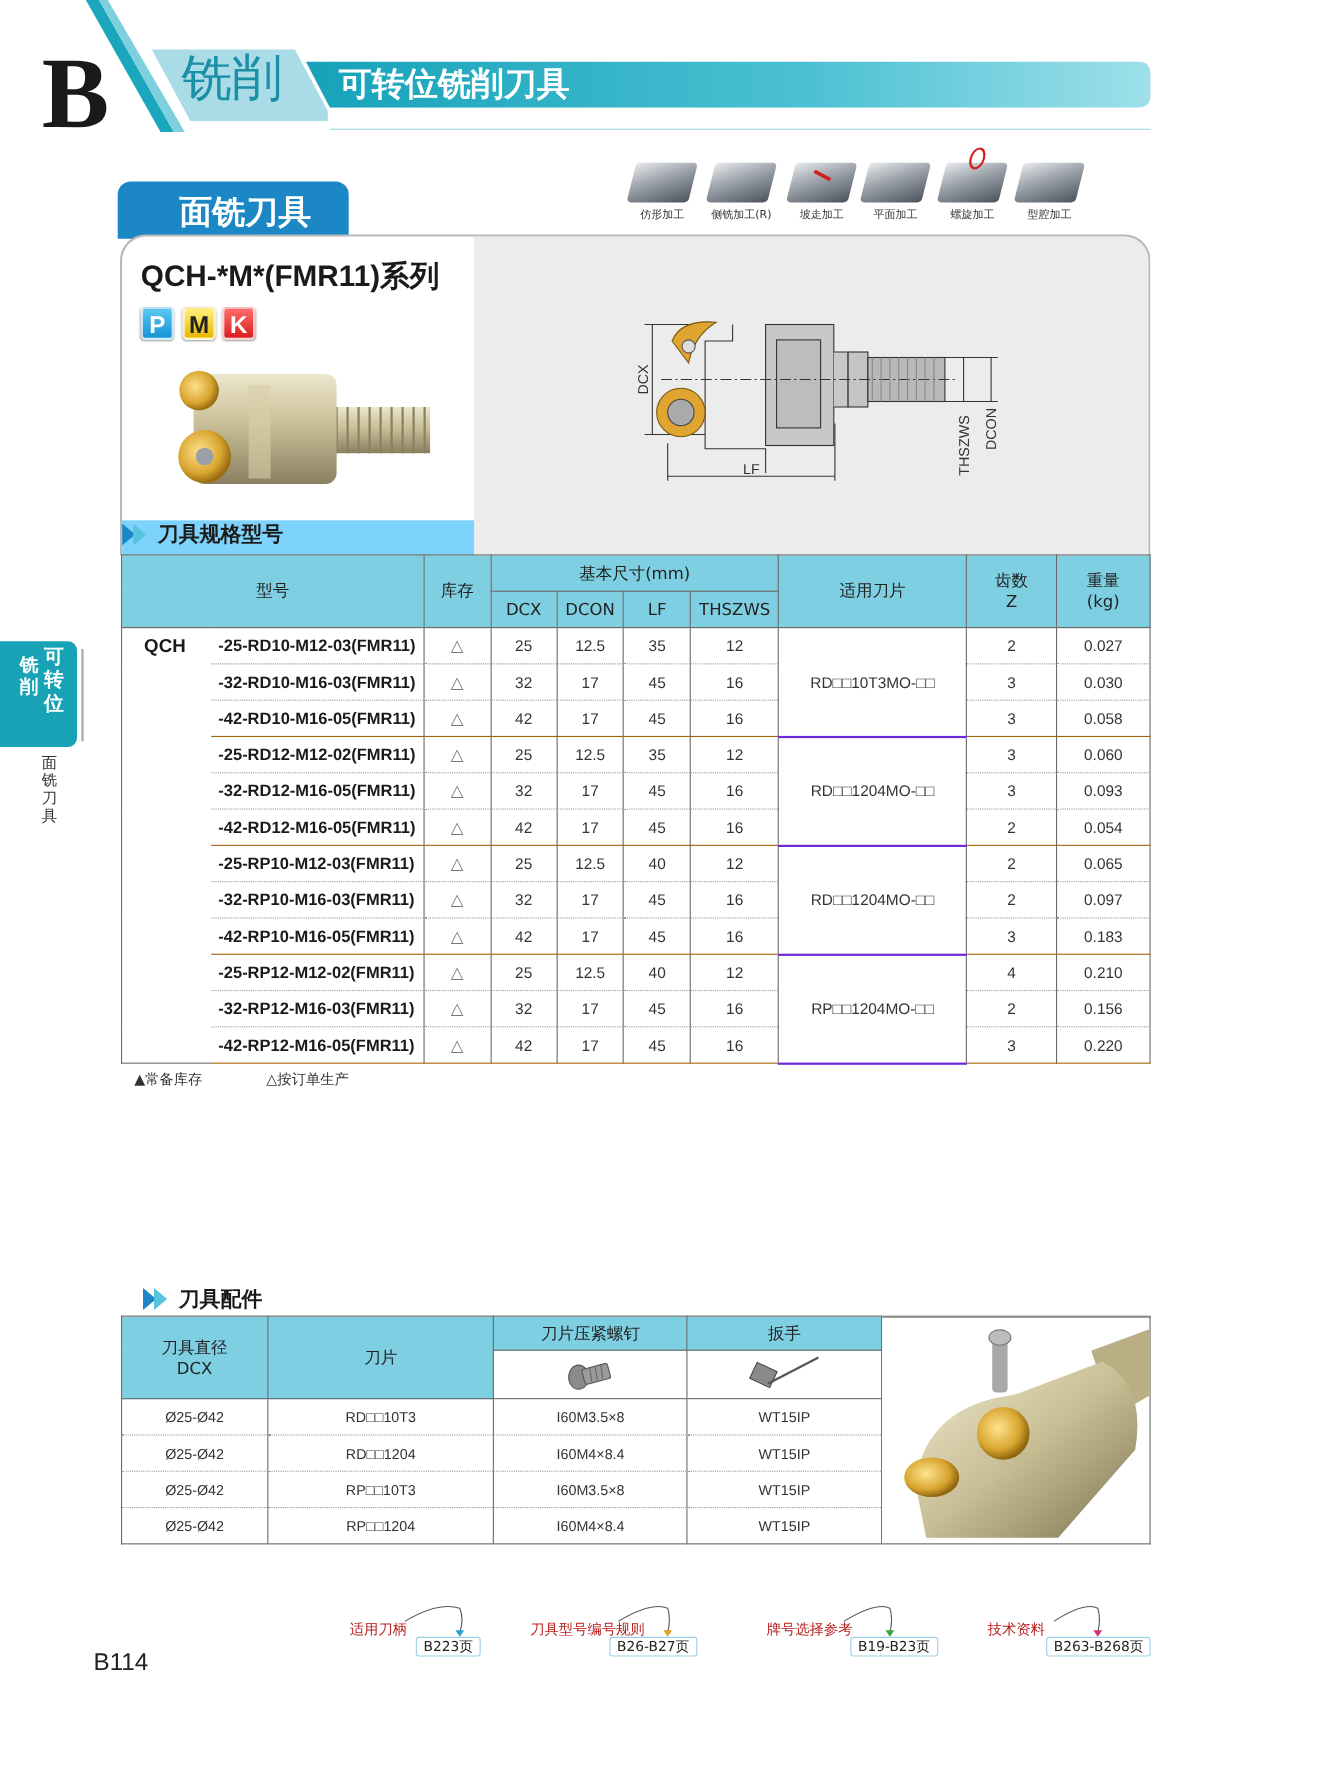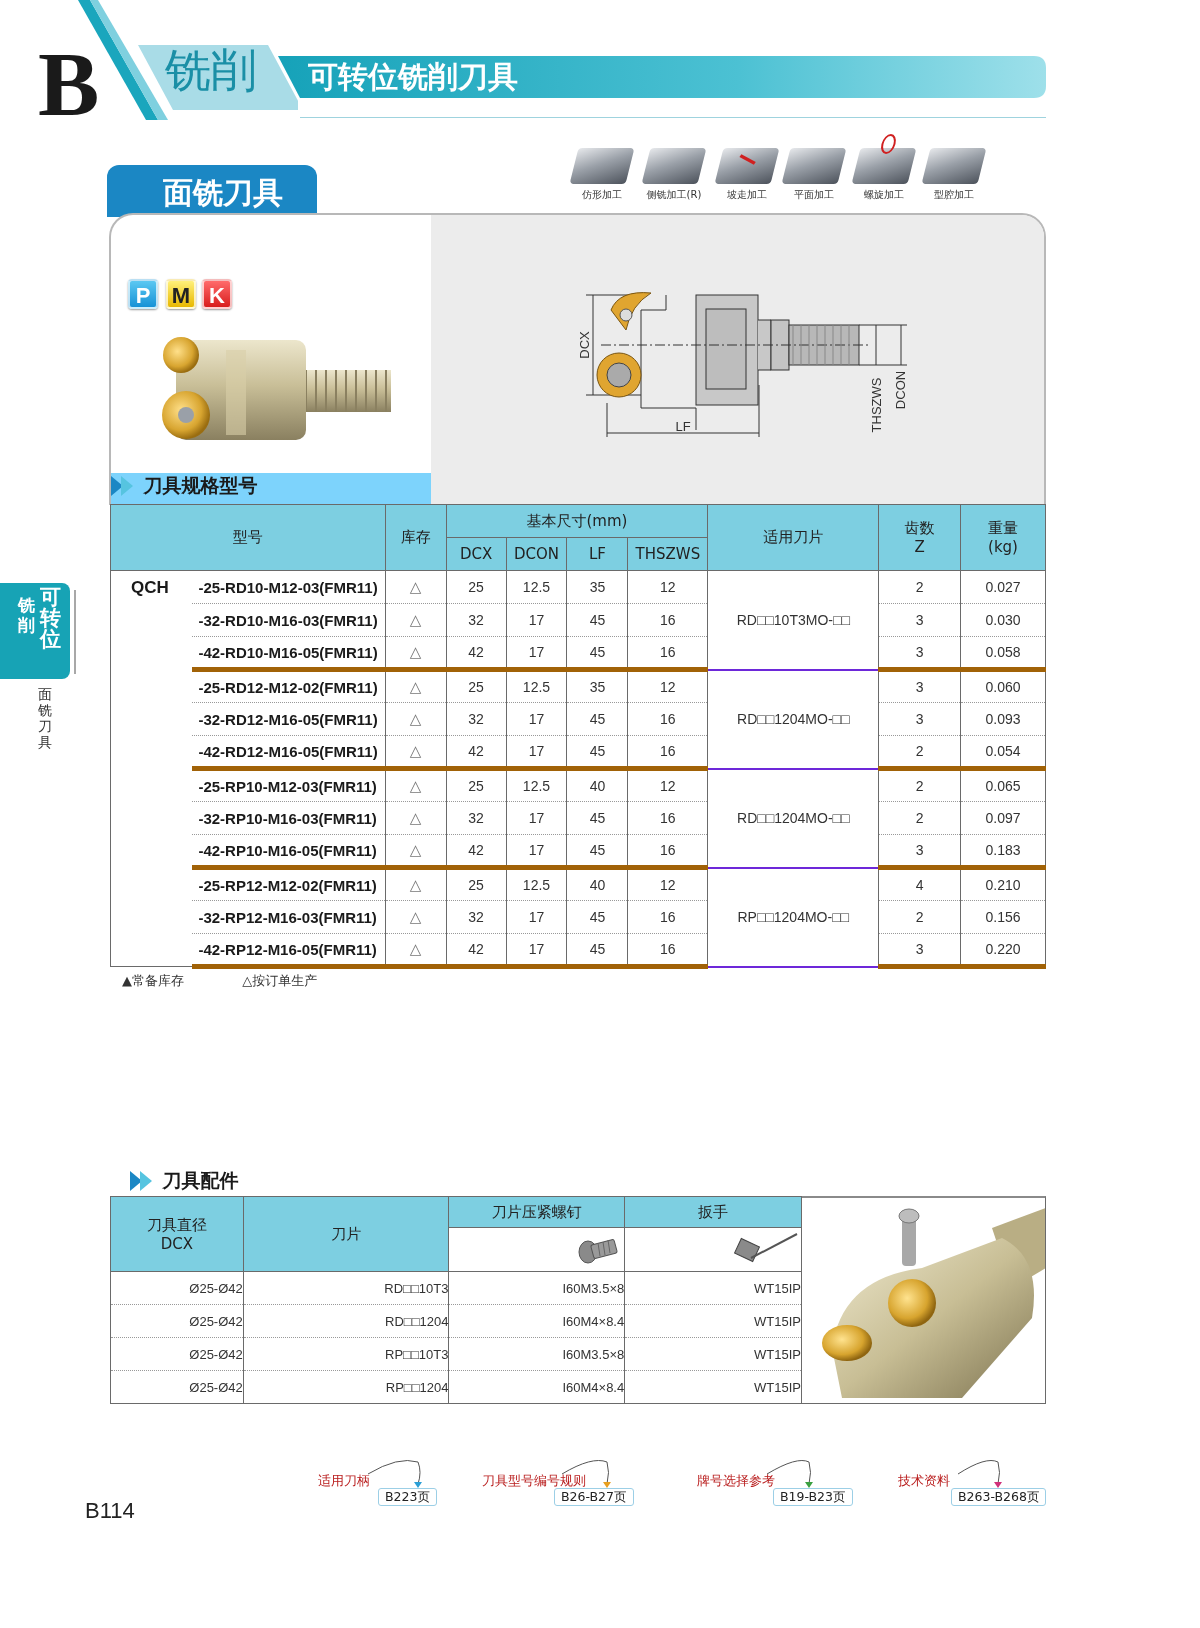--- a/index.html
+++ b/index.html
@@ -41,40 +41,40 @@
   .sec-arrow::before { left: 0; border-left: 12px solid #1b87c4; }
   .sec-arrow::after { left: 10px; border-left: 12px solid #56c4e0; }
   .sec-label { font-size: 19px; font-weight: bold; color: #1a1a1a; vertical-align: middle; font-family: "DejaVu Sans", sans-serif; }
   .spec-head .sec-arrow { margin-left: 0; }
 
   
   table { border-collapse: collapse; }
   .spec { position: absolute; left: 110px; top: 504px; width: 936px; }
   .spec th { background: #7dcfe1; color: #222; font-weight: normal; font-size: 15px; border: 1px solid #6a6a6a; font-family: "DejaVu Sans", sans-serif; }
   .spec td { font-size: 14px; text-align: center; height: 33px; color: #333; border-left: 1px solid #6a6a6a; border-right: 1px solid #6a6a6a; border-bottom: 1px dotted #999; }
-  .spec tr.grp-end td { border-bottom: 5px solid #a16207; }
+  .spec tr.grp-end td { border-bottom: 1px solid #a16207; }
   .spec td.model { text-align: left; font-weight: bold; font-size: 15px; color: #1a1a1a; padding-left: 6px; border-left: none; }
   .spec td.prefix { font-weight: bold; font-size: 17px; text-align: left; padding-left: 20px; vertical-align: top; padding-top: 7px; color: #1a1a1a; border-right: none; border-bottom: 1px solid #6a6a6a; }
   .spec td.insert { font-size: 14px; border-bottom: 2px solid #6d28d9; }
   .spec td.stock { color: #777; font-size: 15px; }
   .legend { position: absolute; left: 122px; top: 972px; font-size: 13px; color: #333; font-family: "DejaVu Sans", sans-serif; }
   .legend span + span { margin-left: 54px; }
 
   
   .side-tab { position: absolute; left: 0; top: 583px; width: 70px; height: 96px; background: #17a3b5; border-radius: 0 8px 8px 0; }
   .side-tab .c1 { position: absolute; left: 18px; top: 12px; width: 18px; font-size: 17px; line-height: 20px; color: #fff; font-weight: bold; font-family: "DejaVu Sans", sans-serif; }
-  .side-tab .c2 { position: absolute; left: 40px; top: 4px; width: 18px; font-size: 21px; line-height: 21px; color: #fff; font-weight: bold; font-family: "DejaVu Sans", sans-serif; }
+  .side-tab .c2 { position: absolute; left: 40px; top: 4px; width: 18px; font-size: 18px; line-height: 21px; color: #fff; font-weight: bold; font-family: "DejaVu Sans", sans-serif; }
   .side-line { position: absolute; left: 74px; top: 590px; width: 2px; height: 84px; background: #a8a8a8; }
   .side-sub { position: absolute; left: 38px; top: 686px; width: 16px; font-size: 14px; line-height: 16px; color: #333; font-family: "DejaVu Sans", sans-serif; }
 
   
   .acc-head { position: absolute; left: 110px; top: 1168px; padding-left: 20px; }
   .acc { position: absolute; left: 110px; top: 1196px; width: 692px; }
   .acc th { background: #7dcfe1; font-weight: normal; font-size: 15px; color: #222; border: 1px solid #6a6a6a; font-family: "DejaVu Sans", sans-serif; }
-  .acc td { font-size: 13px; color: #333; text-align: right; height: 33px; border-left: 1px solid #6a6a6a; border-right: 1px solid #6a6a6a; border-bottom: 1px dotted #999; }
+  .acc td { font-size: 13px; color: #333; text-align: center; height: 33px; border-left: 1px solid #6a6a6a; border-right: 1px solid #6a6a6a; border-bottom: 1px dotted #999; }
   .acc tr:last-child td { border-bottom: 1px solid #6a6a6a; }
   .acc td.iconcell { height: 44px; border-bottom: 1px solid #6a6a6a; background: #fff; }
   .acc-photo-box { position: absolute; left: 802px; top: 1196px; width: 244px; height: 208px; border-top: 2px solid #8a8a8a; border-right: 1px solid #6a6a6a; border-bottom: 1px solid #6a6a6a; background: #fff; overflow: hidden; }
 
   
   .ref { position: absolute; top: 1458px; height: 50px; }
   .ref .t { position: absolute; left: 0; top: 14px; font-size: 13px; color: #b91c1c; white-space: nowrap; font-family: "DejaVu Sans", sans-serif; }
   .ref .pill { position: absolute; top: 30px; height: 18px; padding: 0 6px; border: 1px solid #9ccfe6; border-radius: 3px; font-size: 12.5px; line-height: 16px; color: #222; white-space: nowrap; background: #fff; font-family: "DejaVu Sans", sans-serif; }
   .ref svg { position: absolute; left: 0; top: 0; overflow: visible; }
   .page-no { position: absolute; left: 85px; top: 1498px; font-size: 22px; color: #222; }
@@ -131,20 +131,23 @@
     <div class="blk"></div>
     <div class="lbl">型腔加工</div>
   </div>
 </div>
 
 <div class="tab-main">
   <span>面铣刀具</span>
 </div>
 <div class="card">
   <div class="card-right"></div>
+  <div class="series-title">
+    <span>QCH-*M*(FMR11)</span><span class="cn">系列</span>
+  </div>
   <div class="mat p">P</div>
   <div class="mat m">M</div>
   <div class="mat k">K</div>
 
   <svg class="photo" viewBox="0 0 250 115">
     <defs>
       <linearGradient id="body" x1="0" y1="0" x2="0" y2="1">
         <stop offset="0" stop-color="#ece6cc"></stop>
           <stop offset="0.45" stop-color="#c9bf98"></stop>
           <stop offset="1" stop-color="#8a8060"></stop>

